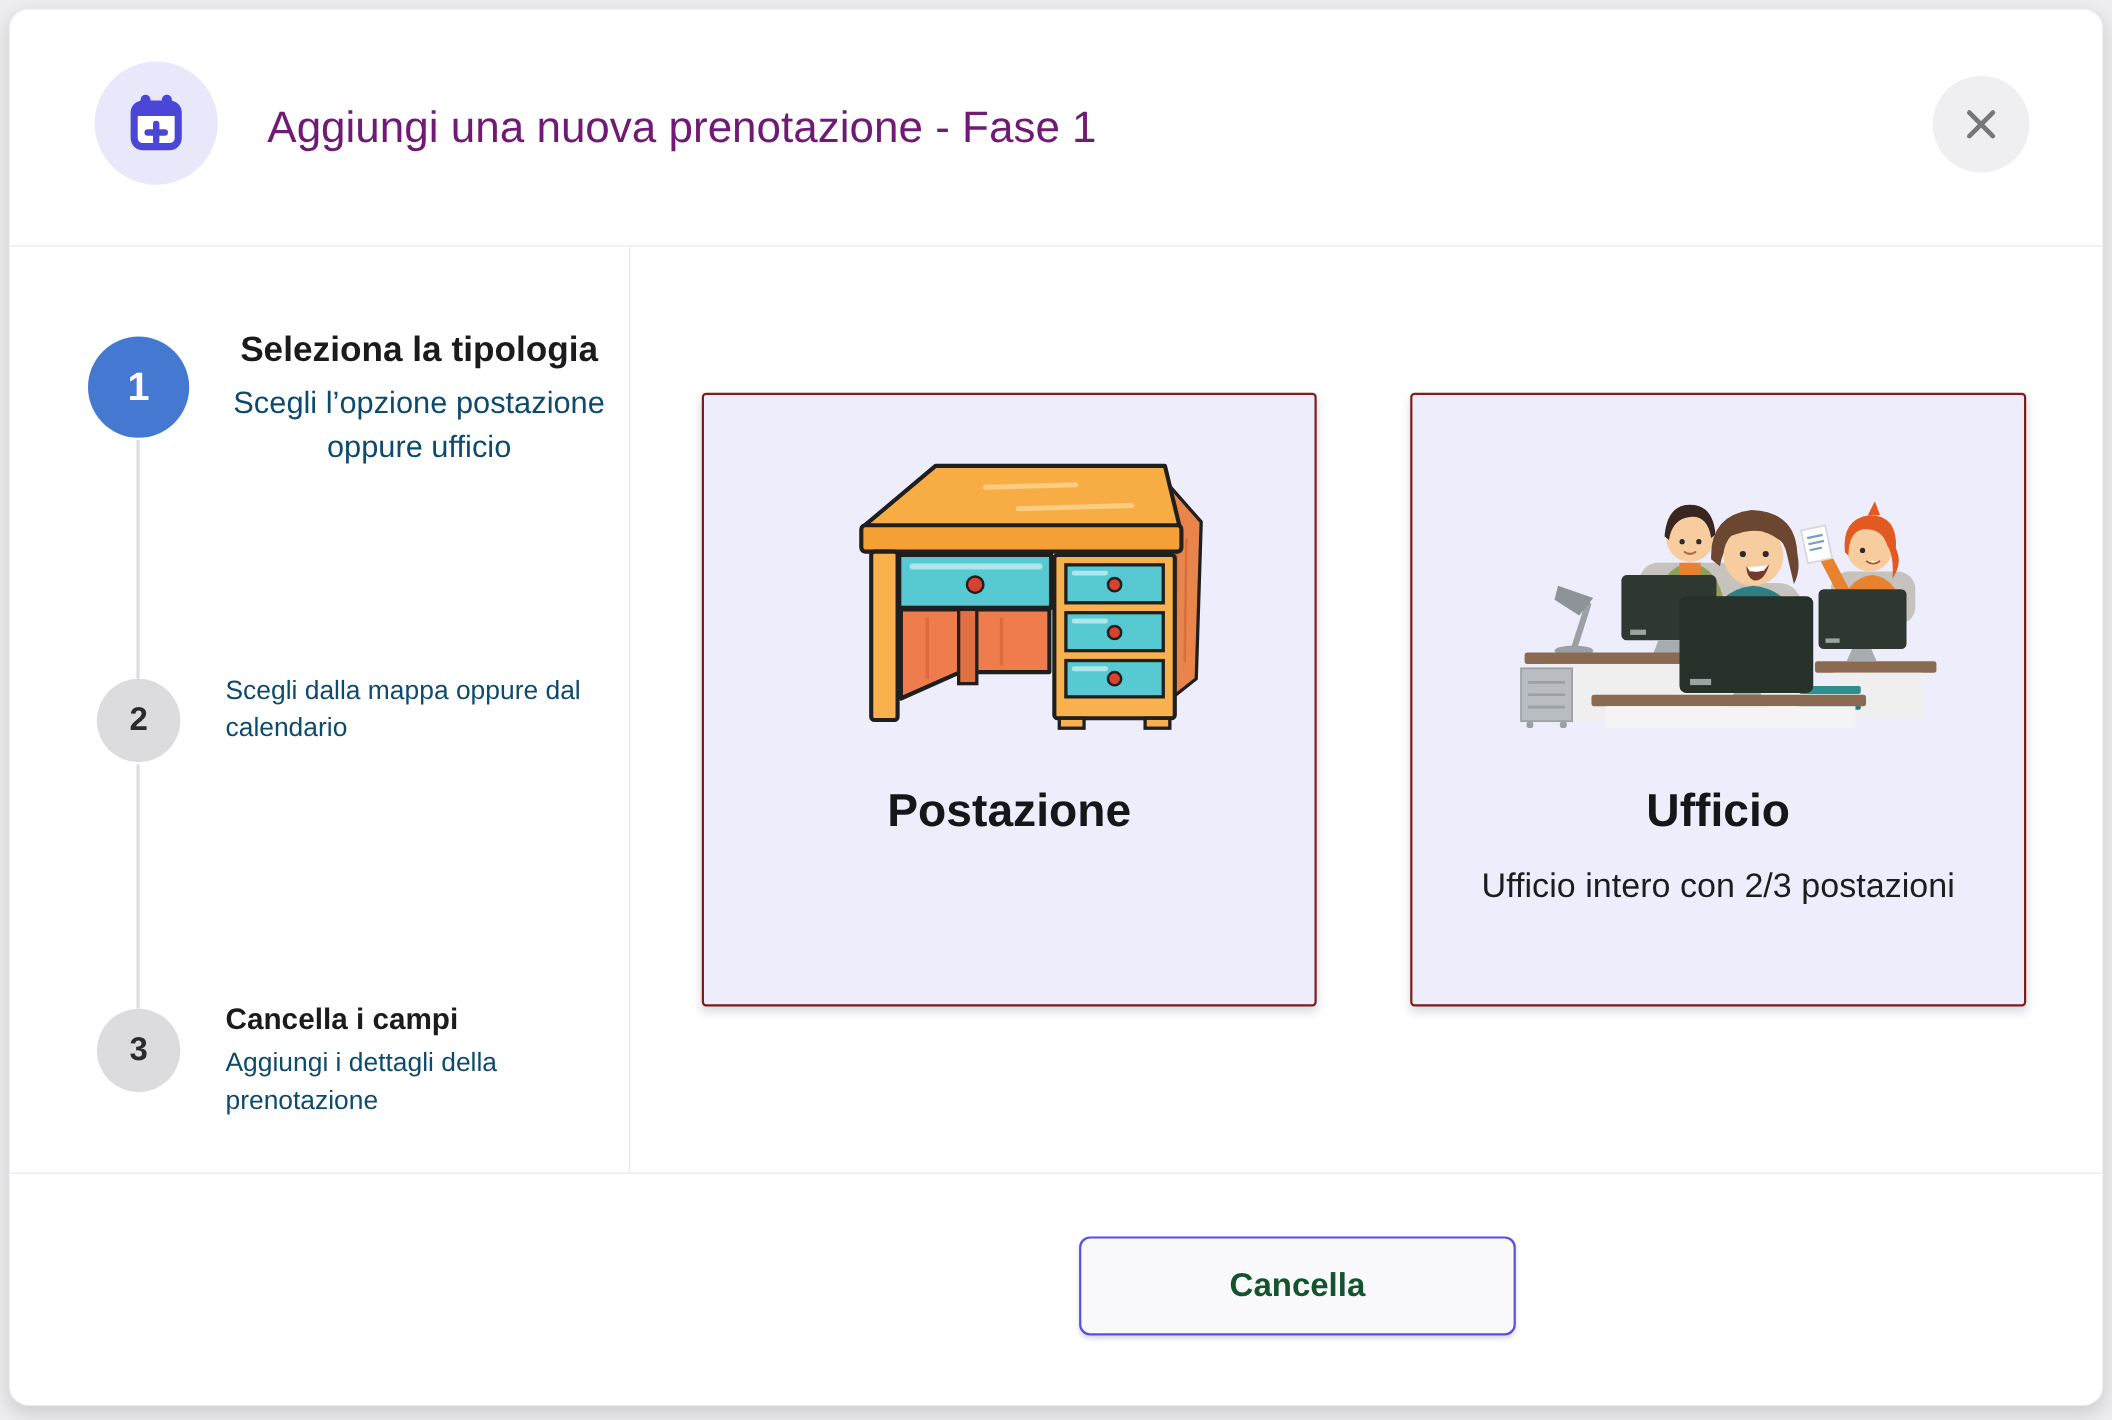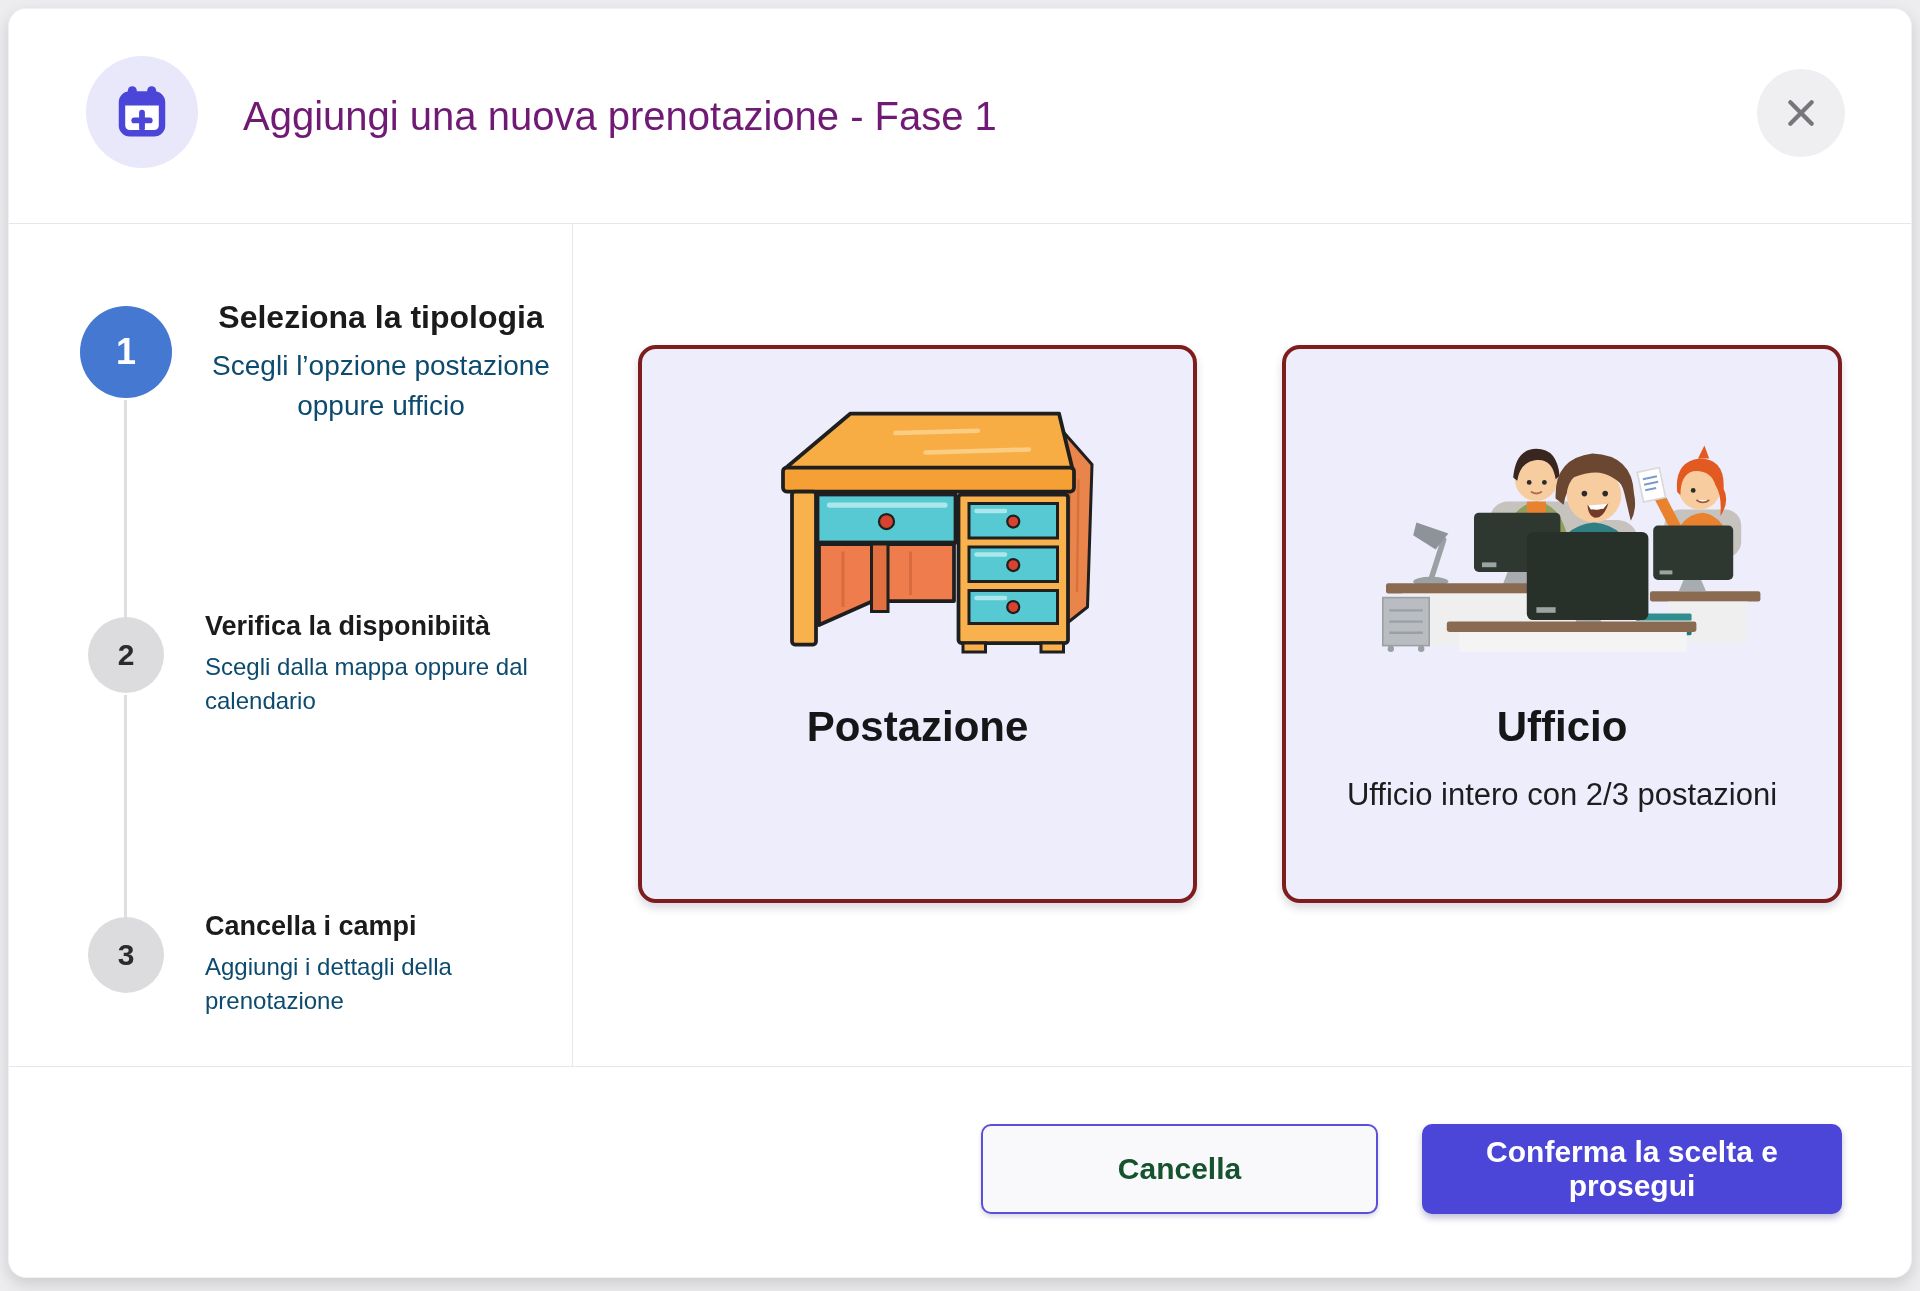--- a/index.html
+++ b/index.html
@@ -58,22 +58,22 @@
   .step-text.t3 { top:902px; }
   .step-title { font-weight:700; color:#1b1b1d; }
   .t1 .step-title { font-size:32px; margin-bottom:10px; }
   .t2 .step-title, .t3 .step-title { font-size:27px; margin-bottom:8px; }
   .step-desc { color:#0c4a6e; font-weight:400; }
   .t1 .step-desc { font-size:28px; line-height:40px; }
   .t2 .step-desc, .t3 .step-desc { font-size:24px; line-height:34px; }
 
   
   .card {
-    position:absolute; top:336px; height:558px;
-    background:#EDEDFB; border:4px solid #7f1d1d; border-radius:18px;
+    position:absolute; top:348px; height:558px;
+    background:#EDEDFB; border:2px solid #7f1d1d; border-radius:4px;
     box-shadow:0 5px 9px rgba(50,50,90,0.18);
     cursor:pointer; display:flex; flex-direction:column; align-items:center;
   }
   .card.c1 { left:629px; width:559px; }
   .card.c2 { left:1273px; width:560px; }
   .illus { height:290px; margin-top:38px; display:flex; align-items:center; justify-content:center; }
   .card-title { margin-top:26px; font-size:42px; font-weight:700; color:#161618; text-align:center; }
   .card-desc { margin-top:20px; font-size:31px; line-height:48px; color:#1d1d1f; text-align:center; padding:0 42px; }
 
   
@@ -126,21 +126,20 @@
     <div class="connector c2"></div>
 
     <div class="step-circle active">1</div>
     <div class="step-text t1">
       <div class="step-title">Seleziona la tipologia</div>
       <div class="step-desc">Scegli l’opzione postazione oppure ufficio</div>
     </div>
 
     <div class="step-circle inactive s2">2</div>
     <div class="step-text t2">
-      <div class="step-title">Verifica la disponibiità</div>
       <div class="step-desc">Scegli dalla mappa oppure dal calendario</div>
     </div>
 
     <div class="step-circle inactive s3">3</div>
     <div class="step-text t3">
       <div class="step-title">Cancella i campi</div>
       <div class="step-desc">Aggiungi i dettagli della prenotazione</div>
     </div>
   </div>
 
@@ -265,15 +264,14 @@
         <rect x="132" y="275" width="284" height="25" fill="#F4F4F4"></rect>
       </svg>
     </div>
     <div class="card-title">Ufficio</div>
     <div class="card-desc">Ufficio intero con 2/3 postazioni</div>
   </div>
 
   <div class="hdivider bottom"></div>
 
   <button class="btn btn-cancel">Cancella</button>
-  <button class="btn btn-confirm">Conferma la scelta e prosegui</button>
 
 </div>
 
 </body></html>

